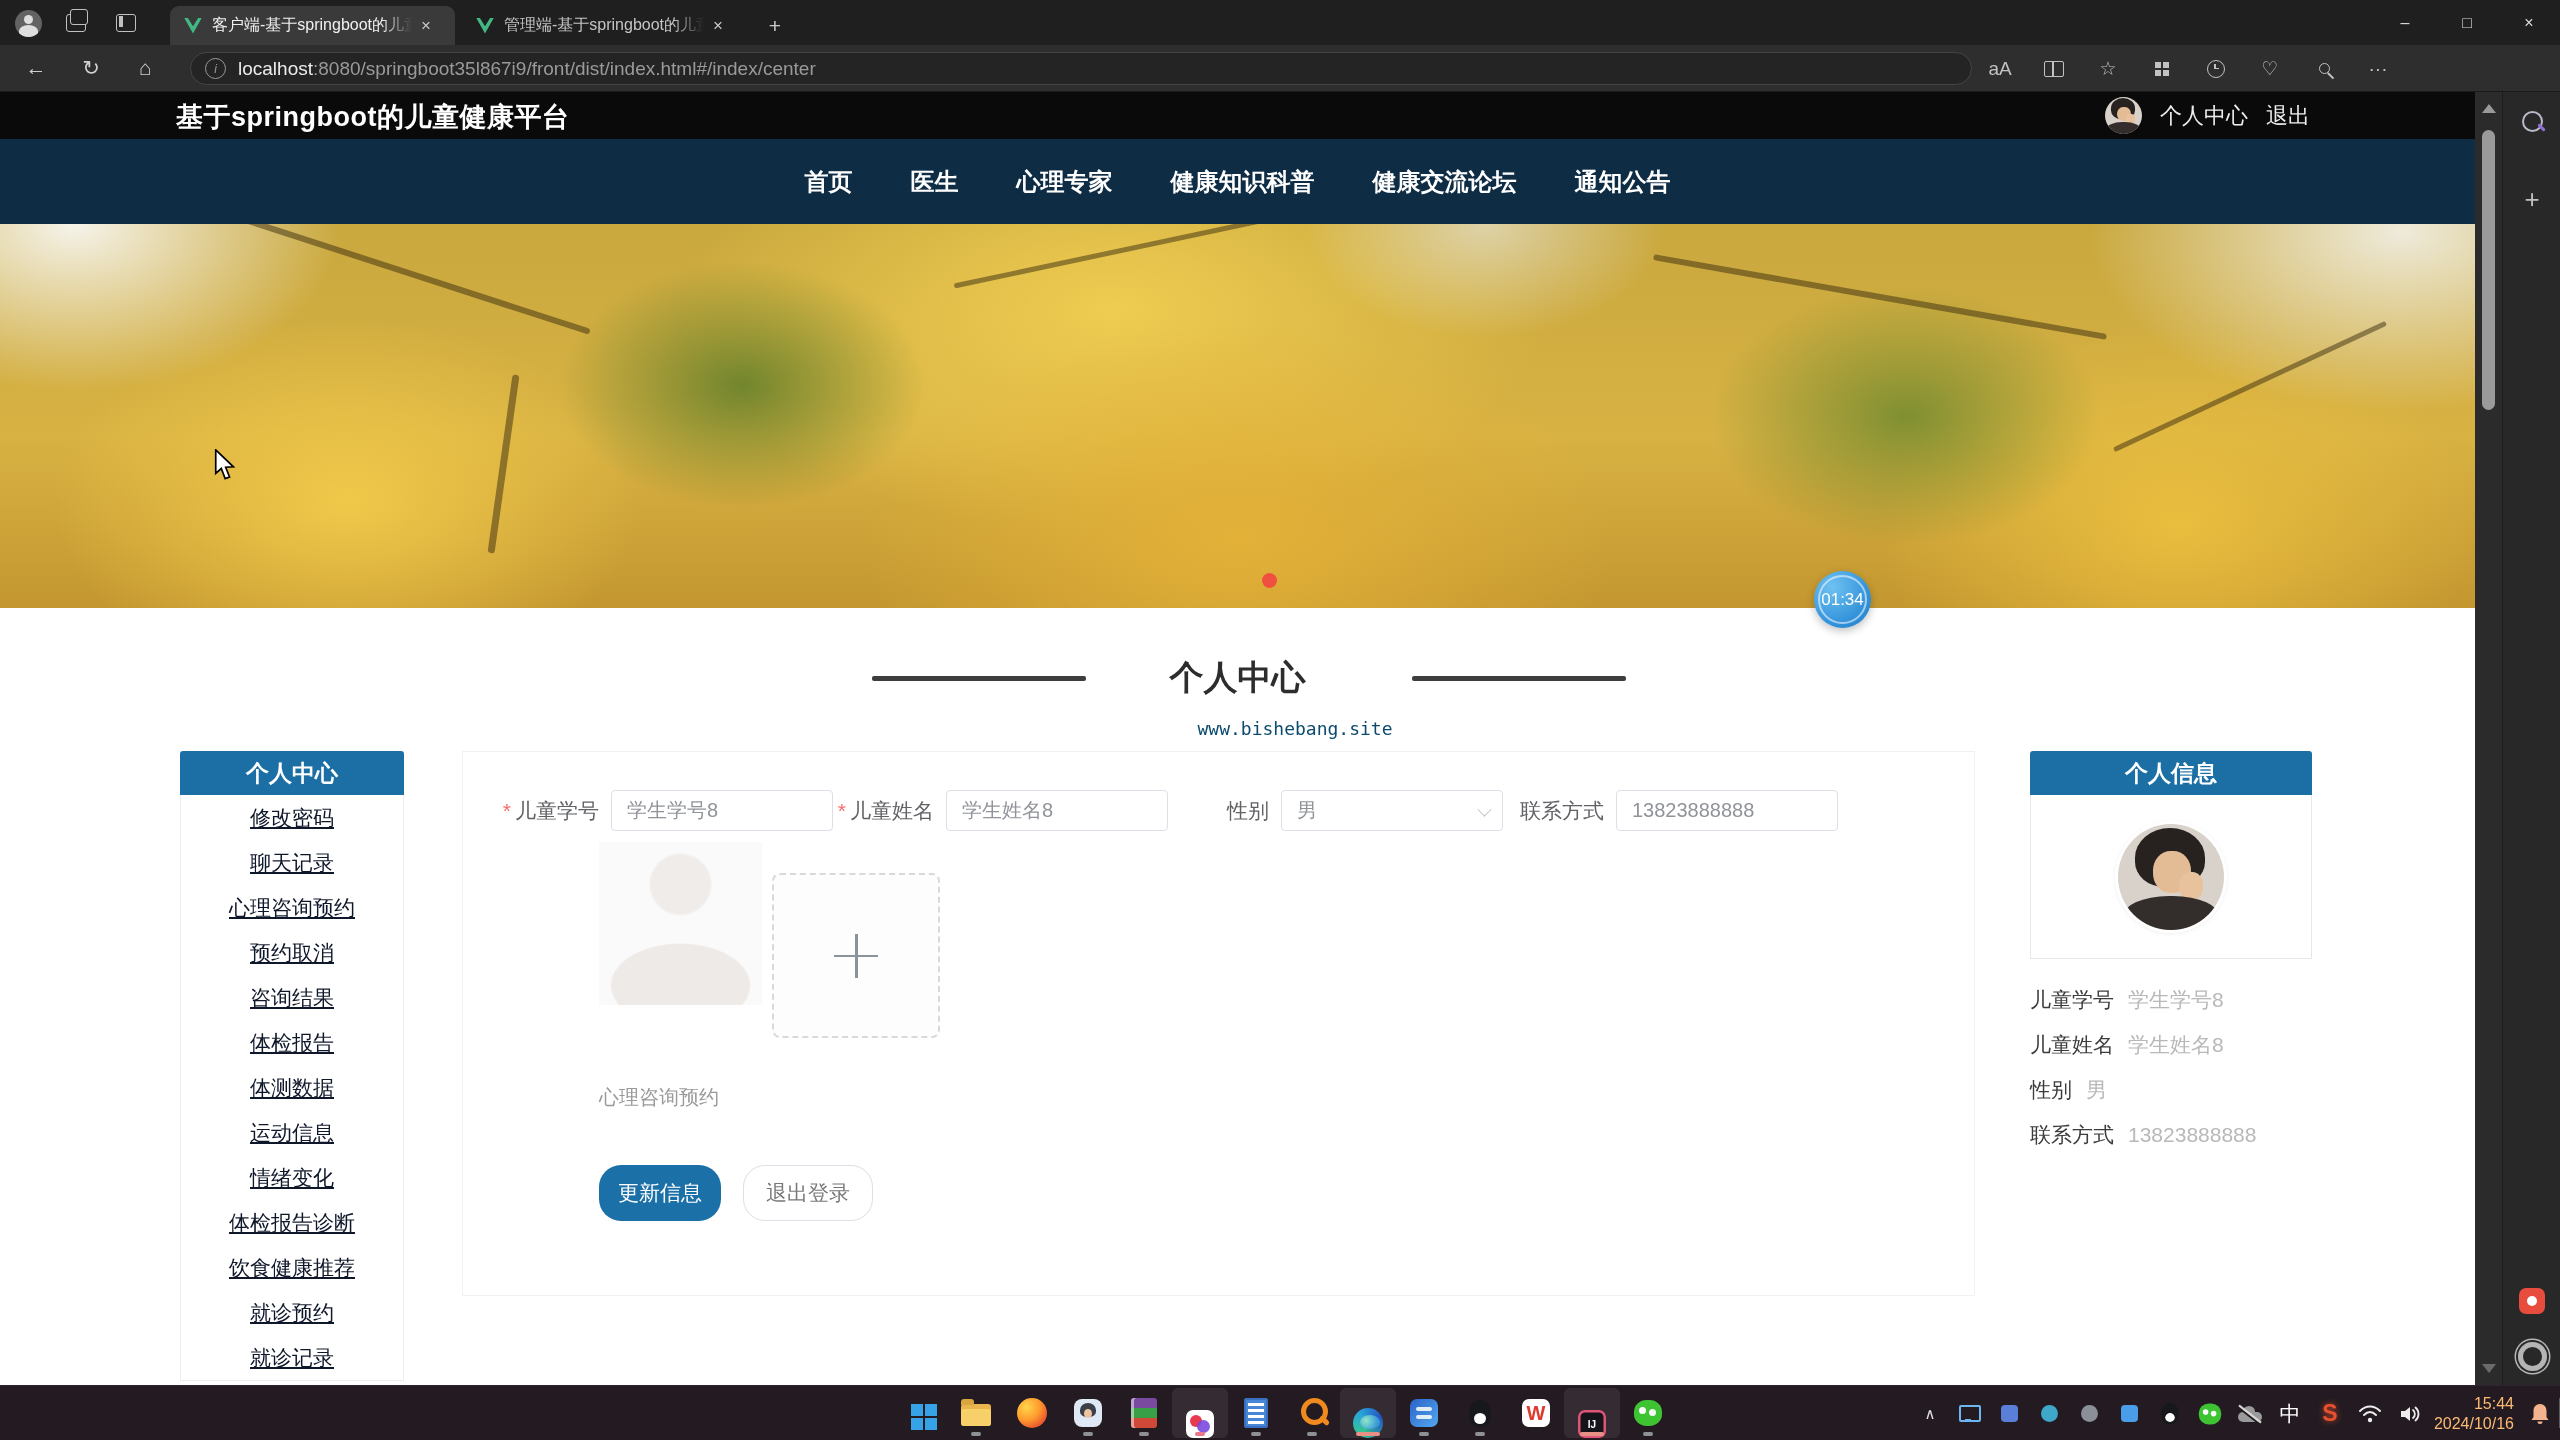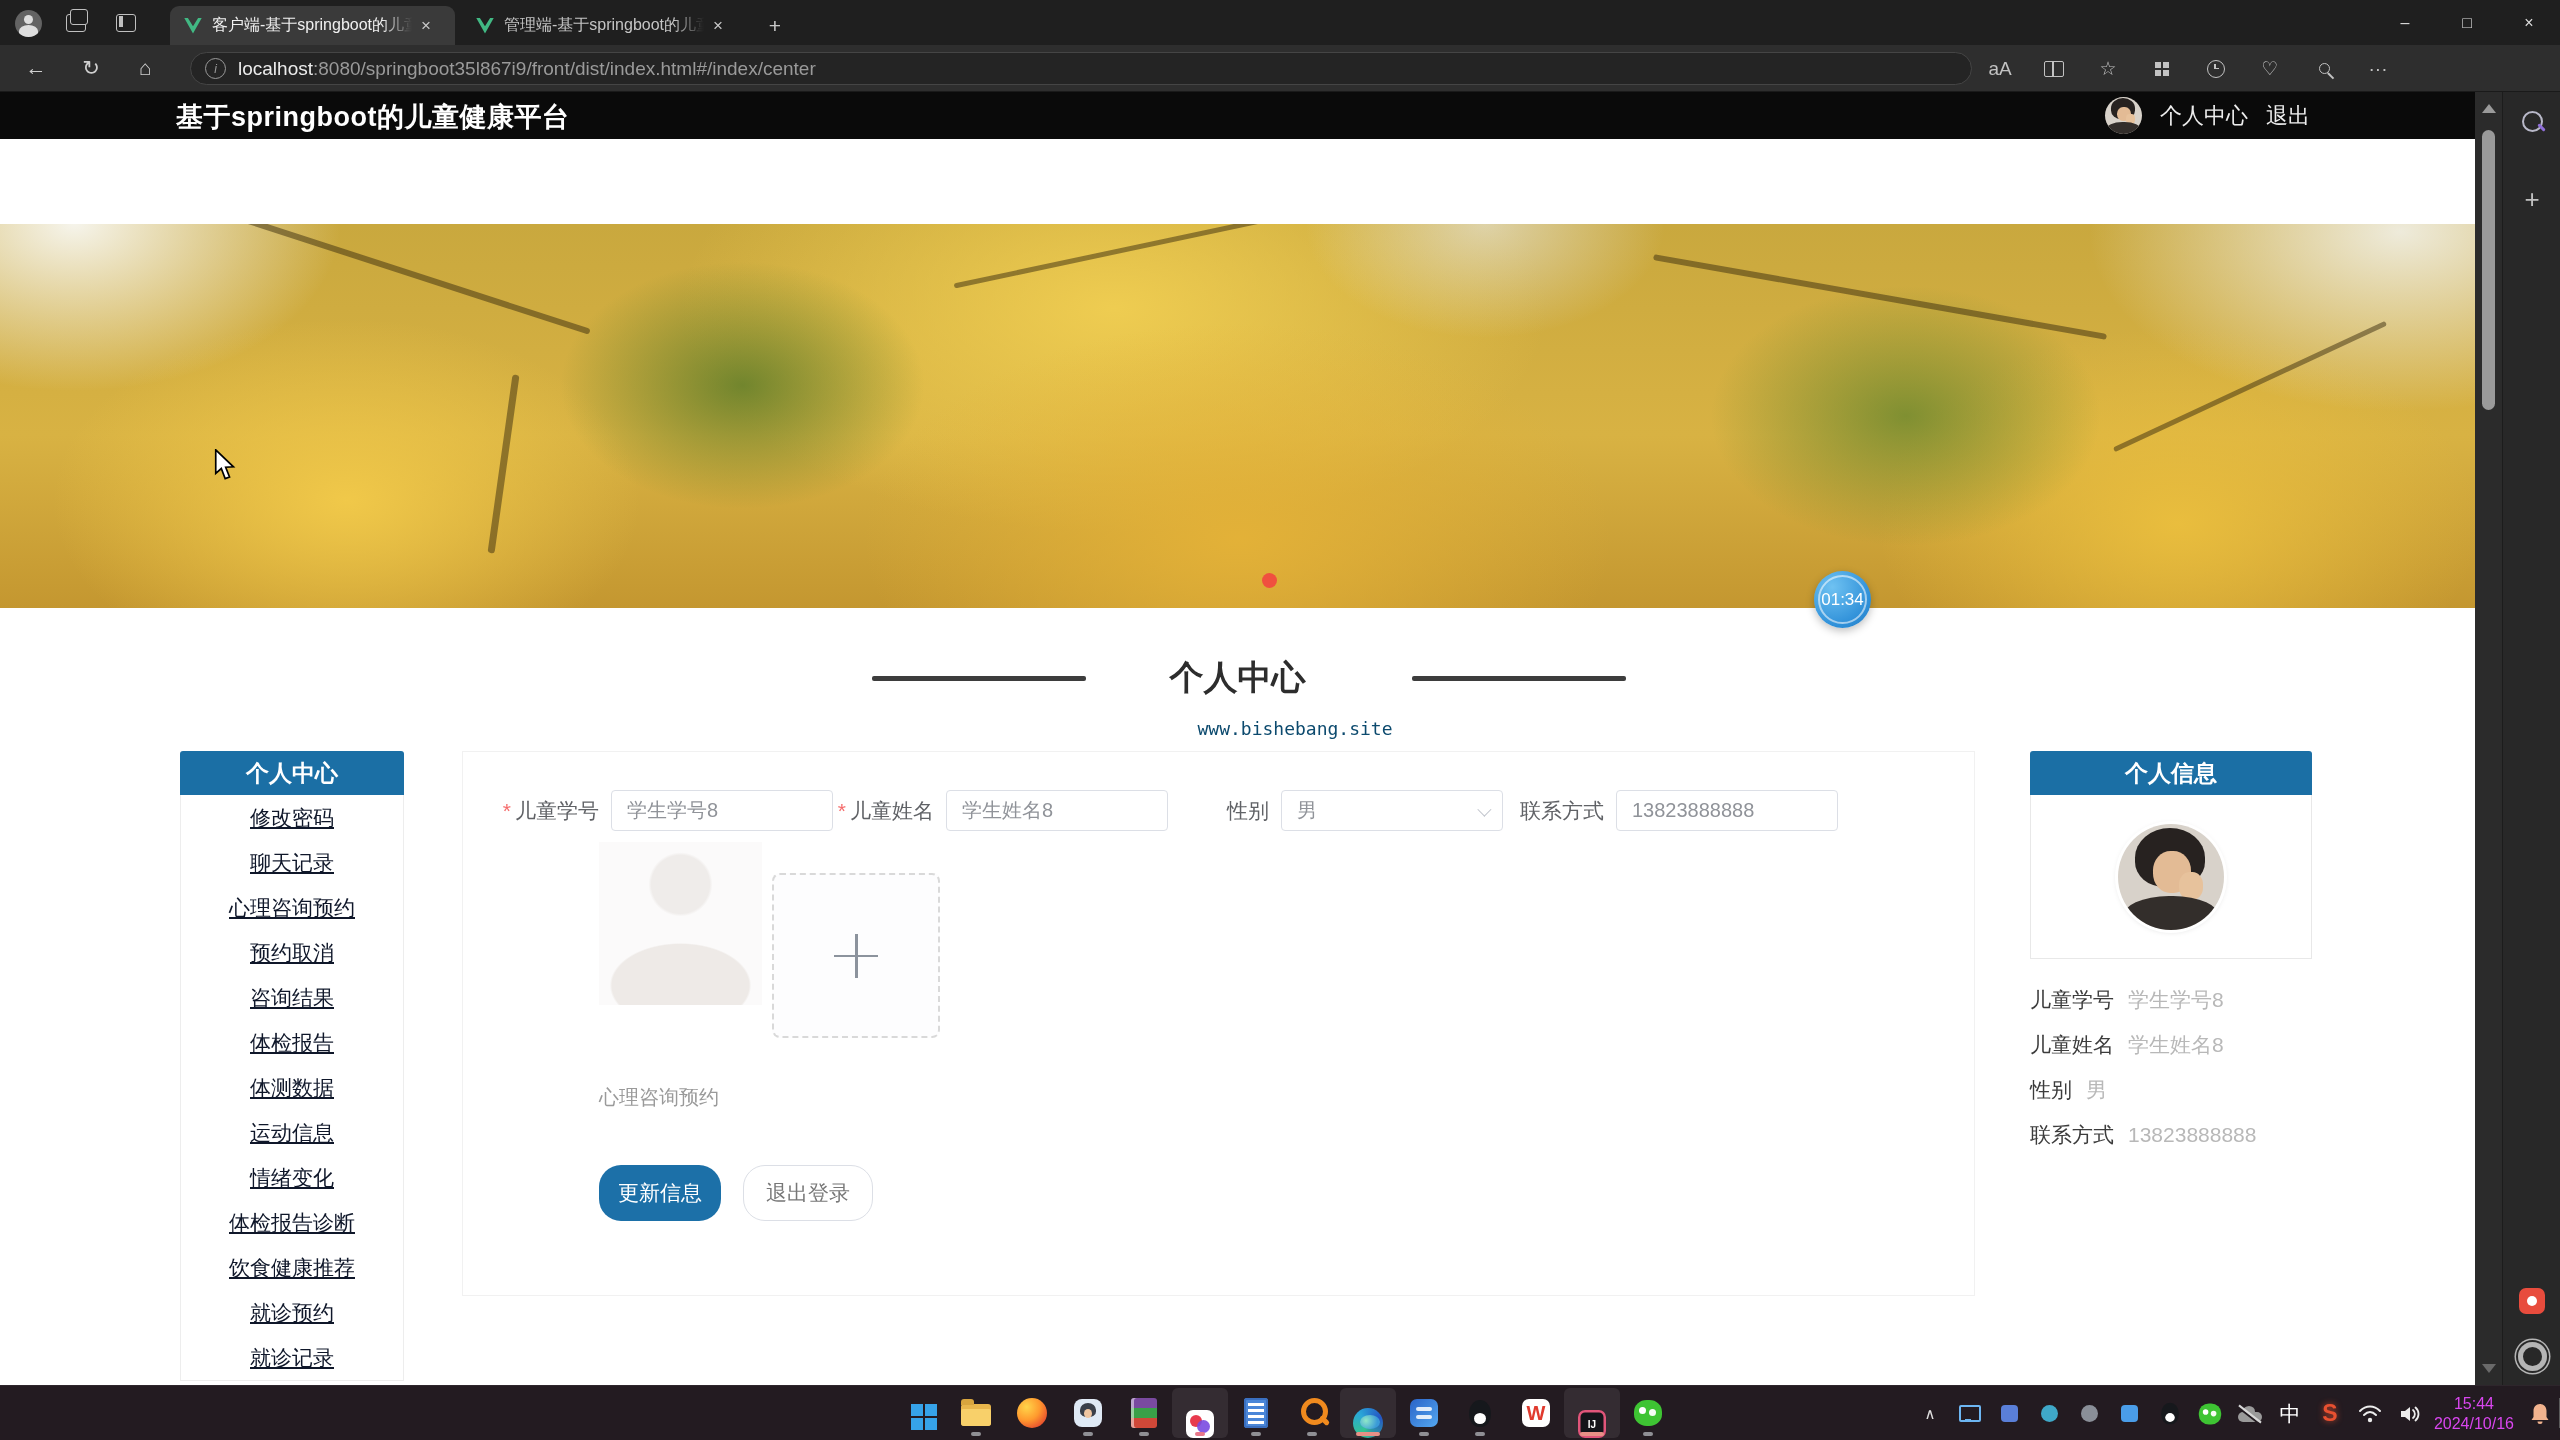--- a/index.html
+++ b/index.html
@@ -168,21 +168,21 @@
   .tray-item{width:40px;height:40px;display:flex;align-items:center;justify-content:center;color:#ececec;border-radius:5px;flex:none;}
   .mini-dot{width:17px;height:17px;border-radius:4px;}
   .monitor{width:18px;height:13px;border:2px solid #6db6f2;border-radius:2px;position:relative;}
   .monitor::after{content:"";position:absolute;left:4px;top:12px;width:6px;height:3px;background:#6db6f2;}
   .cloud-slash{position:relative;width:24px;height:16px;}
   .cloud-slash .c{position:absolute;left:0;bottom:0;width:24px;height:10px;border-radius:6px;background:#9a9a9a;}
   .cloud-slash .c2{position:absolute;left:5px;bottom:5px;width:12px;height:11px;border-radius:50%;background:#9a9a9a;}
   .cloud-slash .sl{position:absolute;left:-2px;top:7px;width:28px;height:2px;background:#d8d8d8;transform:rotate(38deg);box-shadow:0 2px 0 #231b21;}
   .ime{font-size:21px;color:#fff;}
   .tray-s{font-size:23px;font-weight:bold;color:#e85030;text-shadow:0 0 6px rgba(232,80,48,.8);}
-  .clockblk{text-align:center;color:#d946ef;font-size:16px;line-height:20px;margin:0 6px 0 4px;}
+  .clockblk{text-align:right;color:#fdba74;font-size:16px;line-height:20px;margin:0 6px 0 4px;}
   .chev{color:#e0e0e0;font-size:15px;}
   .show-desktop{position:absolute;right:0;top:12px;width:1px;height:30px;background:#5a5a5a;}
 </style>
 </head>
 <body>
 
 <div class="screen">
 
   <div class="tabbar">
     <div class="tab-btn" style="left:12px;">
@@ -246,20 +246,29 @@
           <span class="hair"></span>
           <span class="face"></span>
           <span class="hand"></span>
           <span class="body"></span>
         </span>
       <span>个人中心</span>
       <span>退出</span>
     </div>
   </div>
 
+  <div class="site-nav">
+
+  <span class="nav-link">首页</span>
+      <span class="nav-link">医生</span>
+      <span class="nav-link">心理专家</span>
+      <span class="nav-link">健康知识科普</span>
+      <span class="nav-link">健康交流论坛</span>
+      <span class="nav-link">通知公告</span>
+    </div>
 
   <div class="banner">
     <div class="branch" style="left:180px;top:40px;width:420px;height:6px;transform:rotate(18deg);"></div>
     <div class="branch" style="left:950px;top:20px;width:380px;height:5px;transform:rotate(-12deg);"></div>
     <div class="branch" style="left:1650px;top:70px;width:460px;height:6px;transform:rotate(10deg);"></div>
     <div class="branch" style="left:2100px;top:160px;width:300px;height:5px;transform:rotate(-25deg);"></div>
     <div class="branch" style="left:500px;top:150px;width:7px;height:180px;transform:rotate(8deg);"></div>
   </div>
   <div class="carousel-dot"></div>
   <div class="rec-timer">01:34</div>

